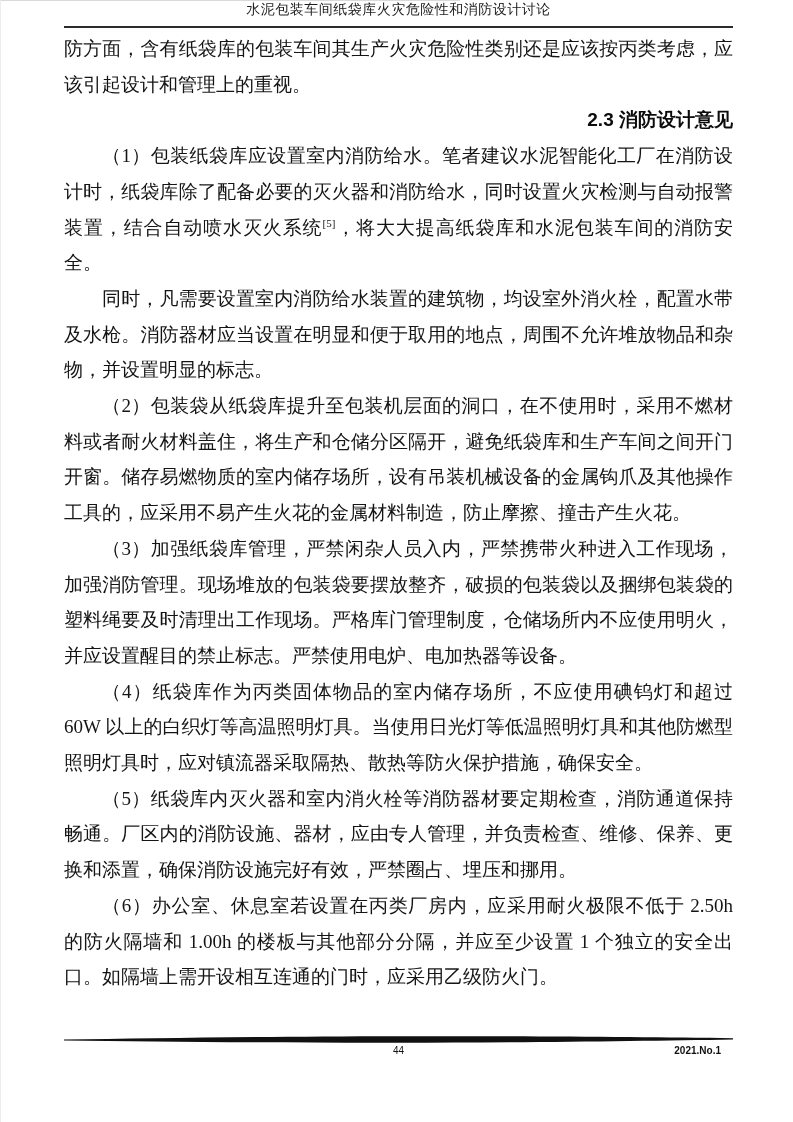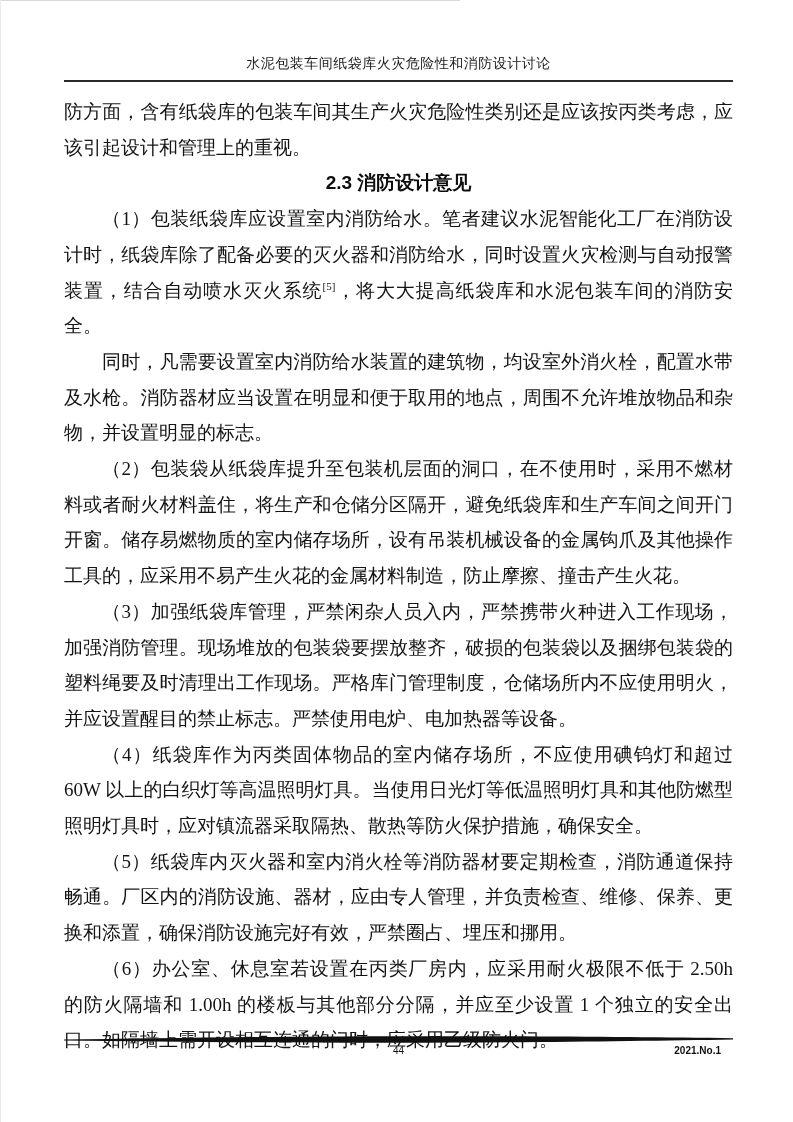--- a/index.html
+++ b/index.html
@@ -26,57 +26,56 @@
     width: 1px; height: 100%;
     background: #ececec;
   }
   .content {
     position: absolute;
     left: 64px;
     top: 0;
     width: 669px;
   }
   .running-header {
-    padding-top: 54px;
     text-align: center;
   }
   .running-header-title {
     font-family: "Liberation Serif", serif;
     font-size: 14px;
     color: #1c1c1c;
     letter-spacing: 0.5px;
   }
   .header-rule {
     margin-top: 7px;
     border: none;
     border-bottom: 2px solid #2b2b2b;
     height: 0;
   }
   .doc-body {
-    margin-top: 12px;
+    margin-top: 3px;
     font-size: 19px;
     line-height: 35.7px;
     color: #141414;
     text-align: justify;
   }
   .doc-body p {
     margin: 0;
     padding: 0;
   }
   .doc-body p.indent {
     text-indent: 2em;
   }
   .section-heading {
     margin: 0;
     font-family: "Liberation Sans", sans-serif;
     font-weight: 700;
     font-size: 19px;
     line-height: 35.7px;
     color: #0c0c0c;
-    text-align: center;
+    text-align: right;
   }
   sup.ref {
     font-size: 11px;
     line-height: 0;
     vertical-align: super;
   }
   .footer {
     position: absolute;
     left: 64px;
     width: 669px;

